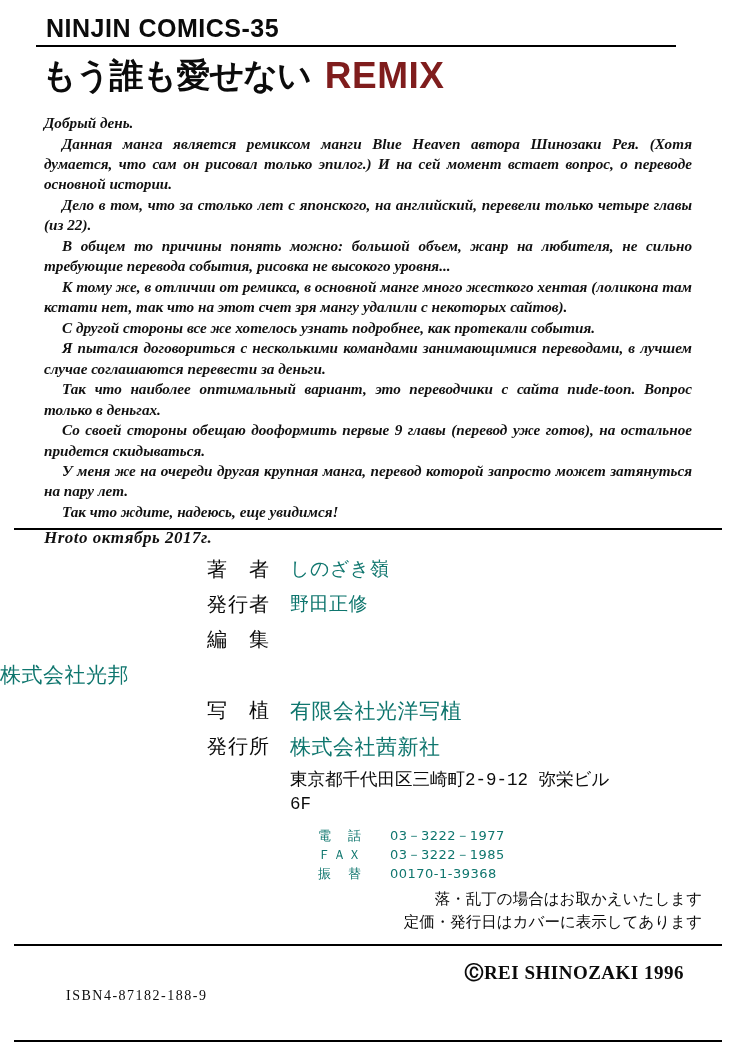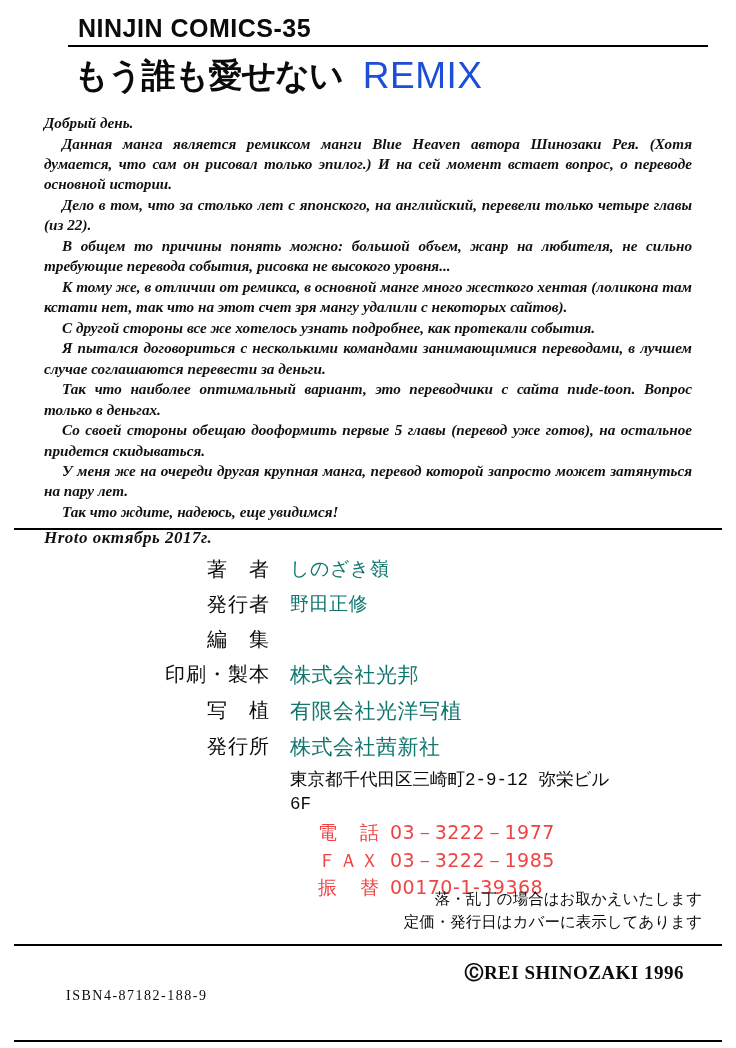--- a/index.html
+++ b/index.html
@@ -18,21 +18,21 @@
 
   .page {
     position: relative;
     width: 736px;
     height: 1048px;
     box-sizing: border-box;
   }
 
   
   .header {
-    padding: 10px 44px 0 64px;
+    padding: 10px 44px 0 32px;
   }
   .series-title {
     font-family: "Liberation Sans", sans-serif;
     font-weight: bold;
     font-size: 25px;
     letter-spacing: 0.5px;
     color: #0b0b0b;
     margin: 4px 0 2px 14px;
   }
   .rule-thin {
@@ -47,25 +47,25 @@
   }
   .main-title-jp {
     font-family: "DejaVu Sans", sans-serif;
     font-weight: bold;
     font-size: 34px;
     letter-spacing: -1px;
     color: #0b0b0b;
   }
   .main-title-remix {
     font-family: "Liberation Sans", sans-serif;
-    font-weight: normal;
+    font-weight: bold;
     font-size: 37px;
     letter-spacing: 0.5px;
-    margin-left: 20px;
-    color: #1d4ed8;
+    margin-left: 14px;
+    color: #7f1d1d;
   }
 
   
   .note {
     margin: 14px 44px 0 44px;
     width: 648px;
     font-family: "Liberation Serif", serif;
     font-style: italic;
     font-weight: bold;
     font-size: 15.2px;
@@ -135,25 +135,25 @@
   }
   .addr-block {
     margin-left: 290px;
     font-family: Liberation Mono, monospace;
     font-size: 17.5px;
     line-height: 1.35;
     color: #0b0b0b;
   }
   .contact-block {
     margin-left: 318px;
-    margin-top: 3px;
-    font-family: "DejaVu Sans", sans-serif;
-    font-size: 19px;
+    margin-top: 11px;
+    font-family: "DejaVu Sans", sans-serif;
+    font-size: 13px;
     line-height: 1.45;
-    color: #ef4444;
+    color: #0f766e;
   }
   .contact-line {
     display: flex;
   }
   .contact-key {
     width: 72px;
     letter-spacing: 2px;
   }
   .contact-val {
     letter-spacing: 0.5px;
@@ -221,42 +221,41 @@
 
   <div class="note">
     <p class="noindent">Добрый день.</p>
     <p>Данная манга является ремиксом манги Blue Heaven автора Шинозаки Рея. (Хотя думается, что сам он рисовал только эпилог.) И на сей момент встает вопрос, о переводе основной истории.</p>
     <p>Дело в том, что за столько лет с японского, на английский, перевели только четыре главы (из 22).</p>
     <p>В общем то причины понять можно: большой объем, жанр на любителя, не сильно требующие перевода события, рисовка не высокого уровня...</p>
     <p>К тому же, в отличии от ремикса, в основной манге много жесткого хентая (лоликона там кстати нет, так что на этот счет зря мангу удалили с некоторых сайтов).</p>
     <p>С другой стороны все же хотелось узнать подробнее, как протекали события.</p>
     <p>Я пытался договориться с несколькими командами занимающимися переводами, в лучшем случае соглашаются перевести за деньги.</p>
     <p>Так что наиболее оптимальный вариант, это переводчики с сайта nude-toon. Вопрос только в деньгах.</p>
-    <p>Со своей стороны обещаю дооформить первые 5 главы (перевод уже готов), на остальное придется скидываться.</p>
+    <p>Со своей стороны обещаю дооформить первые 9 главы (перевод уже готов), на остальное придется скидываться.</p>
     <p>У меня же на очереди другая крупная манга, перевод которой запросто может затянуться на пару лет.</p>
     <p>Так что ждите, надеюсь, еще увидимся!</p>
     <p class="sign">Hroto  октябрь 2017г.</p>
   </div>
 
   <div class="hr-full" style="top: 528px;"></div>
 
   <div class="colophon">
     <div class="colophon-row">
       <div class="col-label">著　者</div>
       <div class="col-value">しのざき嶺</div>
     </div>
     <div class="colophon-row">
       <div class="col-label">発行者</div>
       <div class="col-value">野田正修</div>
     </div>
     <div class="colophon-row">
       <div class="col-label">編　集</div>
     </div>
     <div class="colophon-row">
-      <div class="col-label">印刷・製本</div>
       <div class="col-value small">株式会社光邦</div>
     </div>
     <div class="colophon-row">
       <div class="col-label">写　植</div>
       <div class="col-value small">有限会社光洋写植</div>
     </div>
     <div class="colophon-row">
       <div class="col-label">発行所</div>
       <div class="col-value small">株式会社茜新社</div>
     </div>

